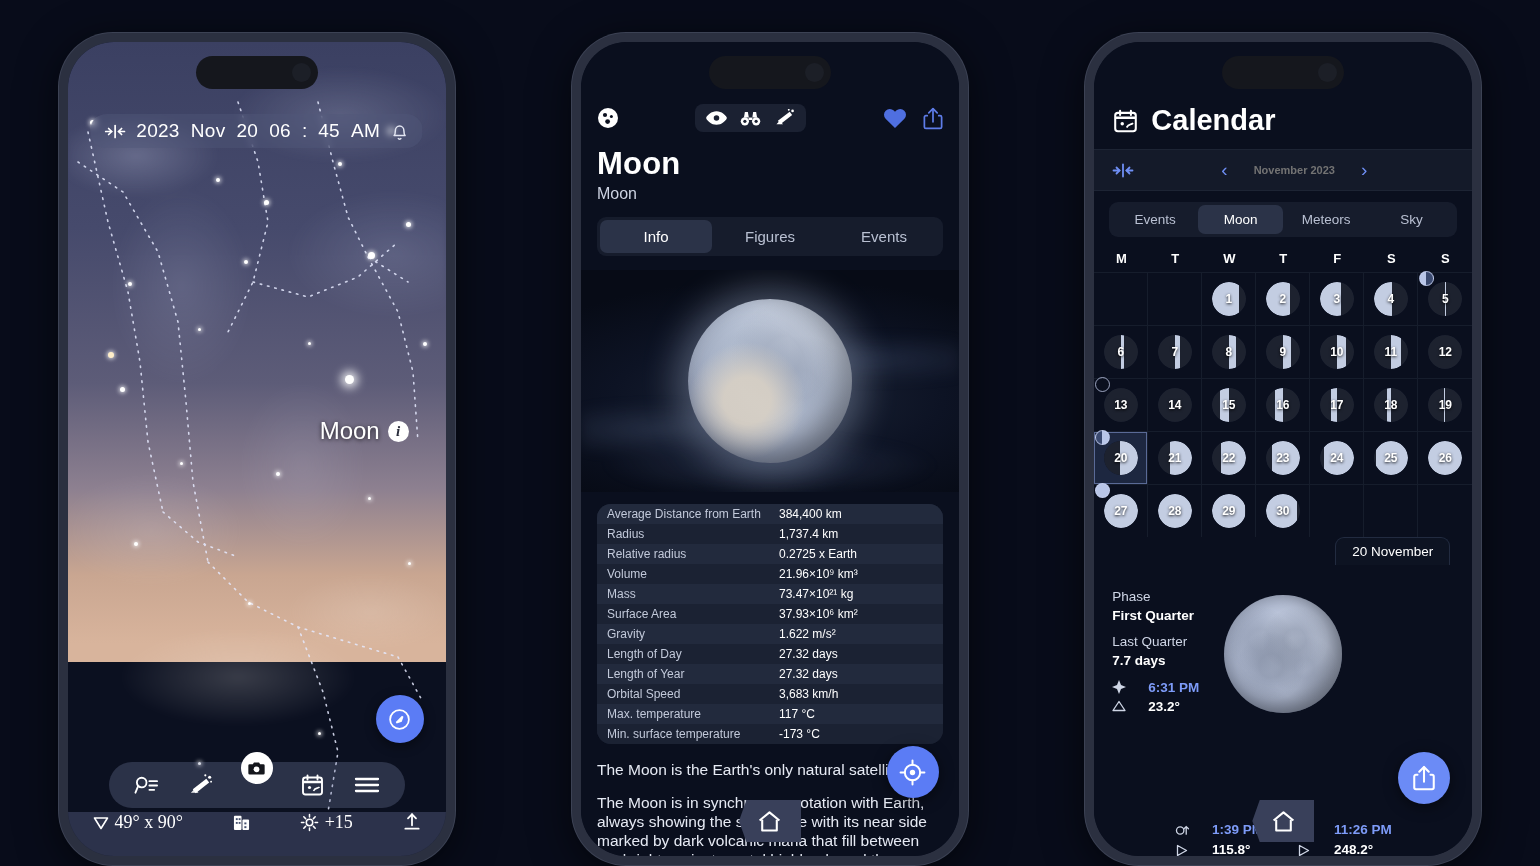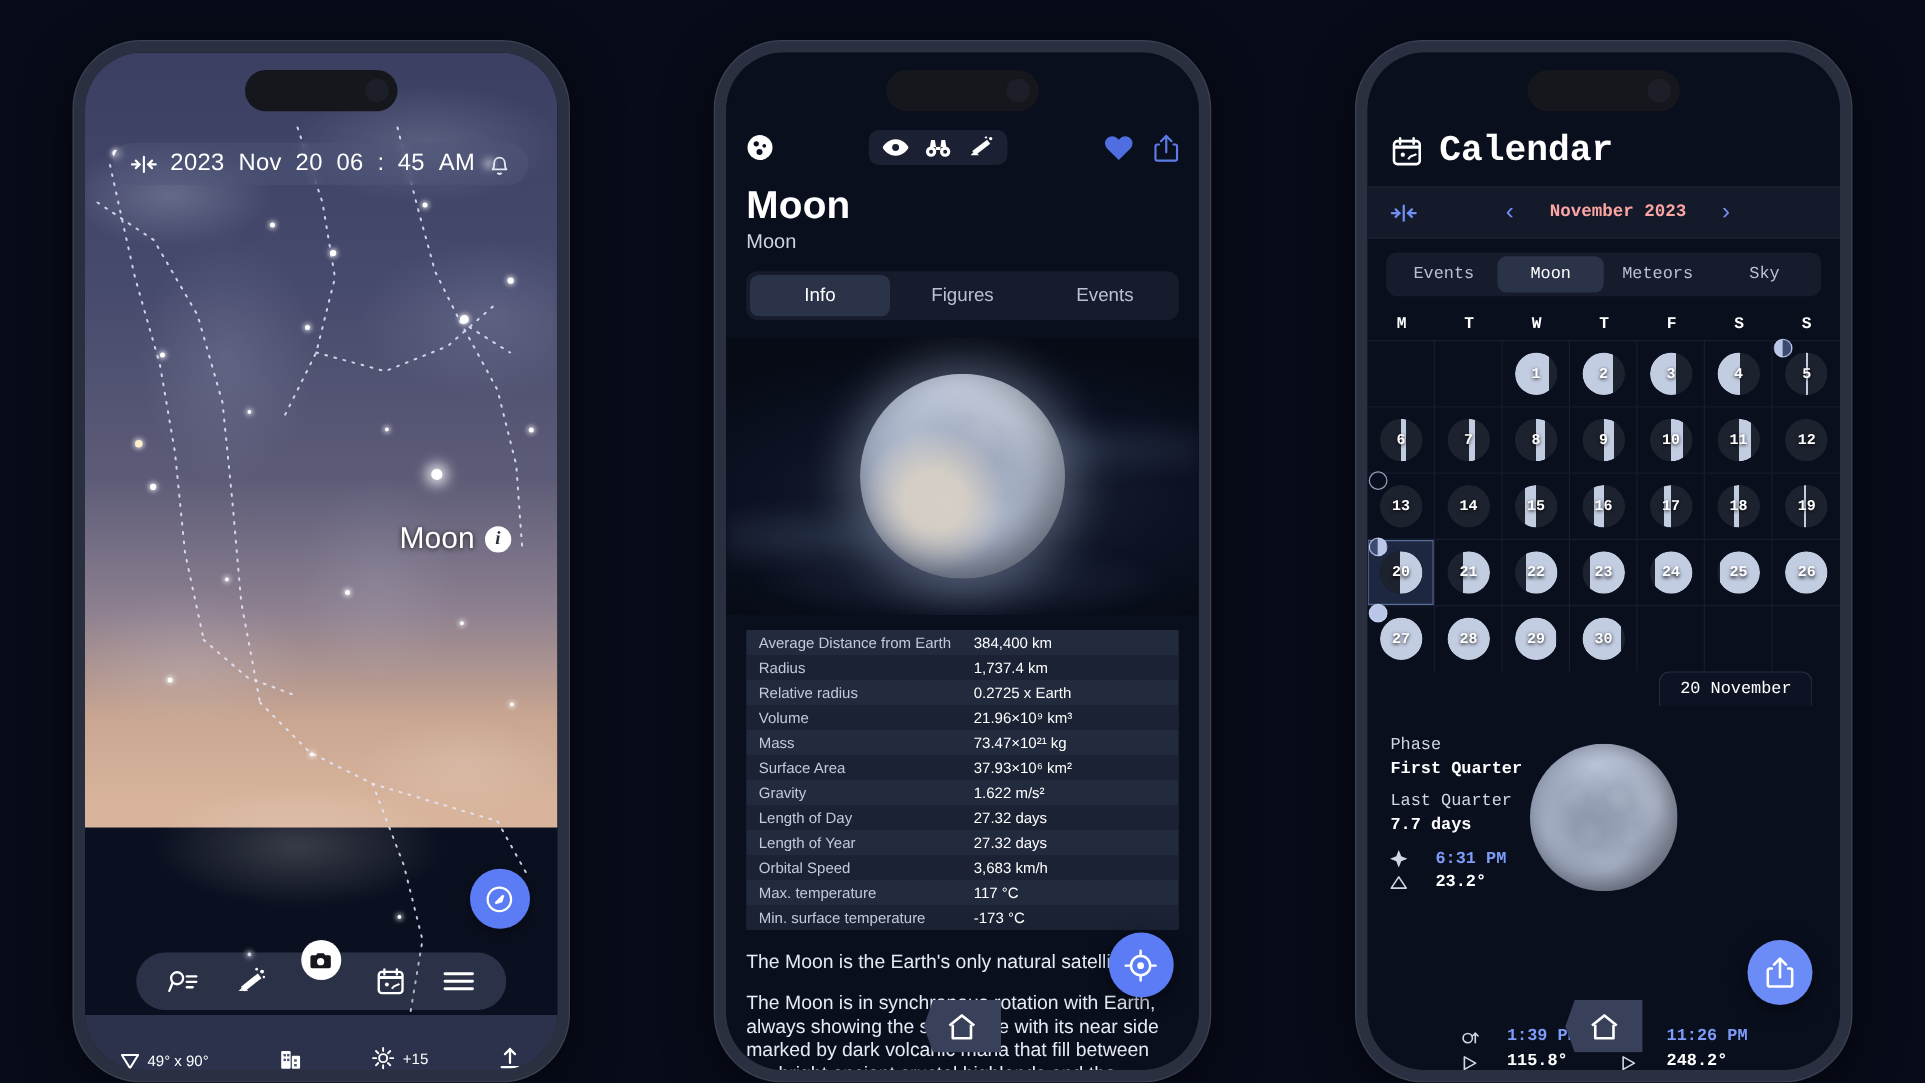--- a/index.html
+++ b/index.html
@@ -90,22 +90,22 @@
   }
   .dock .ic{ width:28px;height:28px; display:flex;align-items:center;justify-content:center; }
   .cam-btn{
     position:absolute; bottom:72px; left:50%; transform:translateX(-50%);
     width:32px;height:32px;border-radius:50%;background:#fff;
     display:flex;align-items:center;justify-content:center; z-index:50;
   }
   .statusbar{
     position:absolute; left:0;right:0;bottom:0;height:44px;
     background:rgba(90,98,136,.42);
-    display:flex;align-items:flex-end;justify-content:space-around;
-    z-index:48; color:#fff; font-size:12px;
+    display:flex;align-items:flex-start;justify-content:space-around;
+    z-index:48; color:#fff; font-size:18px;font-family:Liberation Serif, serif;
   }
   .statusbar .it{display:flex;align-items:center;gap:6px;}
 
   
   .p2 { background:#0a0f1e; position:absolute; inset:0; }
   .p2-top{ padding:62px 16px 0; }
   .p2-iconrow{ display:flex; align-items:center; justify-content:space-between; }
   .eye-group{
     display:flex; gap:13px; align-items:center;
     background:#1b2132; border-radius:8px; padding:5px 11px;
@@ -132,21 +132,21 @@
     width:164px;height:164px;border-radius:50%;
     background:
       radial-gradient(circle at 36% 62%, rgba(216,208,196,.9) 0 16%, transparent 40%),
       radial-gradient(circle at 58% 34%, rgba(150,160,180,.55) 0 13%, transparent 36%),
       radial-gradient(circle at 70% 52%, rgba(140,152,175,.5) 0 10%, transparent 34%),
       radial-gradient(circle at 30% 34%, rgba(160,172,192,.45) 0 11%, transparent 34%),
       radial-gradient(circle at 44% 46%, rgba(175,186,205,.4) 0 14%, transparent 40%),
       radial-gradient(circle at 62% 30%, #dfe6f2 0%, #b9c3d6 42%, #8a94ab 76%, #555f76 100%);
     box-shadow:0 0 34px 12px rgba(200,215,245,.30), inset -14px -8px 28px rgba(0,0,0,.35);
   }
-  .table{ margin:12px 16px 0; background:#1b2233; border-radius:0; overflow:hidden; }
+  .table{ margin:12px 16px 0; background:#1b2233; border-radius:14px; overflow:hidden; }
   .trow{ display:flex; font-size:12px; padding:3px 10px; }
   .trow:nth-child(odd){ background:#222a3d; }
   .trow:nth-child(even){ background:#1b2233; }
   .trow .k{ width:172px; color:#c2c9da; }
   .trow .v{ color:#fff; }
   .para{ margin:17px 16px 0; color:#e6eaf4; font-size:15.5px; line-height:1.22; }
   .para.fade{ margin-top:14px;
     -webkit-mask-image:linear-gradient(180deg,#000 0%,#000 42%,rgba(0,0,0,.25) 88%,transparent 100%);
             mask-image:linear-gradient(180deg,#000 0%,#000 42%,rgba(0,0,0,.25) 88%,transparent 100%);
   }
@@ -156,29 +156,29 @@
     clip-path:polygon(12% 0,100% 0,100% 100%,12% 100%,0 50%);
     display:flex;align-items:center;justify-content:center; z-index:50;
   }
   .fab-target{
     position:absolute; right:20px; bottom:58px; width:52px;height:52px;border-radius:50%;
     background:#5b7cf5; display:flex;align-items:center;justify-content:center; z-index:50;
     box-shadow:0 3px 14px rgba(0,0,0,.5);
   }
 
   
-  .p3{ position:absolute; inset:0; background:#0a0f1e;font-family:Liberation Mono, monospace; }
+  .p3{ position:absolute; inset:0; background:#0a0f1e; }
   .cal-head{ padding:62px 18px 12px; display:flex; align-items:center; gap:12px; }
   .cal-head .ttl{ color:#fff; font-size:29px; font-weight:bold; }
   .cal-nav{
     background:#141a29; border-top:1px solid #1d2434; border-bottom:1px solid #1d2434;
     display:flex; align-items:center; padding:9px 18px;
   }
   .cal-nav .center{ flex:1; display:flex; align-items:center; justify-content:center; gap:26px; }
-  .cal-nav .month{ color:#fca5a5; font-size:14px; font-weight:bold; }
+  .cal-nav .month{ color:#737373; font-size:11px; font-weight:bold; }
   .chev{ color:#6f8ff5; font-size:19px; }
   .tabbar{ display:flex; margin:11px 15px 0; background:#161c2c; border-radius:9px; padding:3px; }
   .tab{ flex:1; text-align:center; padding:7px 0; border-radius:7px; color:#b9c0d2; font-size:13.5px; }
   .tab.active{ background:#2b3348; color:#fff; }
   .dow{ display:grid; grid-template-columns:repeat(7,1fr); margin-top:14px; }
   .dow div{ text-align:center; color:#fff; font-size:13px; font-weight:bold; padding-bottom:6px; }
   .grid{ display:grid; grid-template-columns:repeat(7,1fr); }
   .cell{
     position:relative; height:53px; border-top:1px solid #161d2c; border-right:1px solid #161d2c;
     display:flex; align-items:center; justify-content:center;

